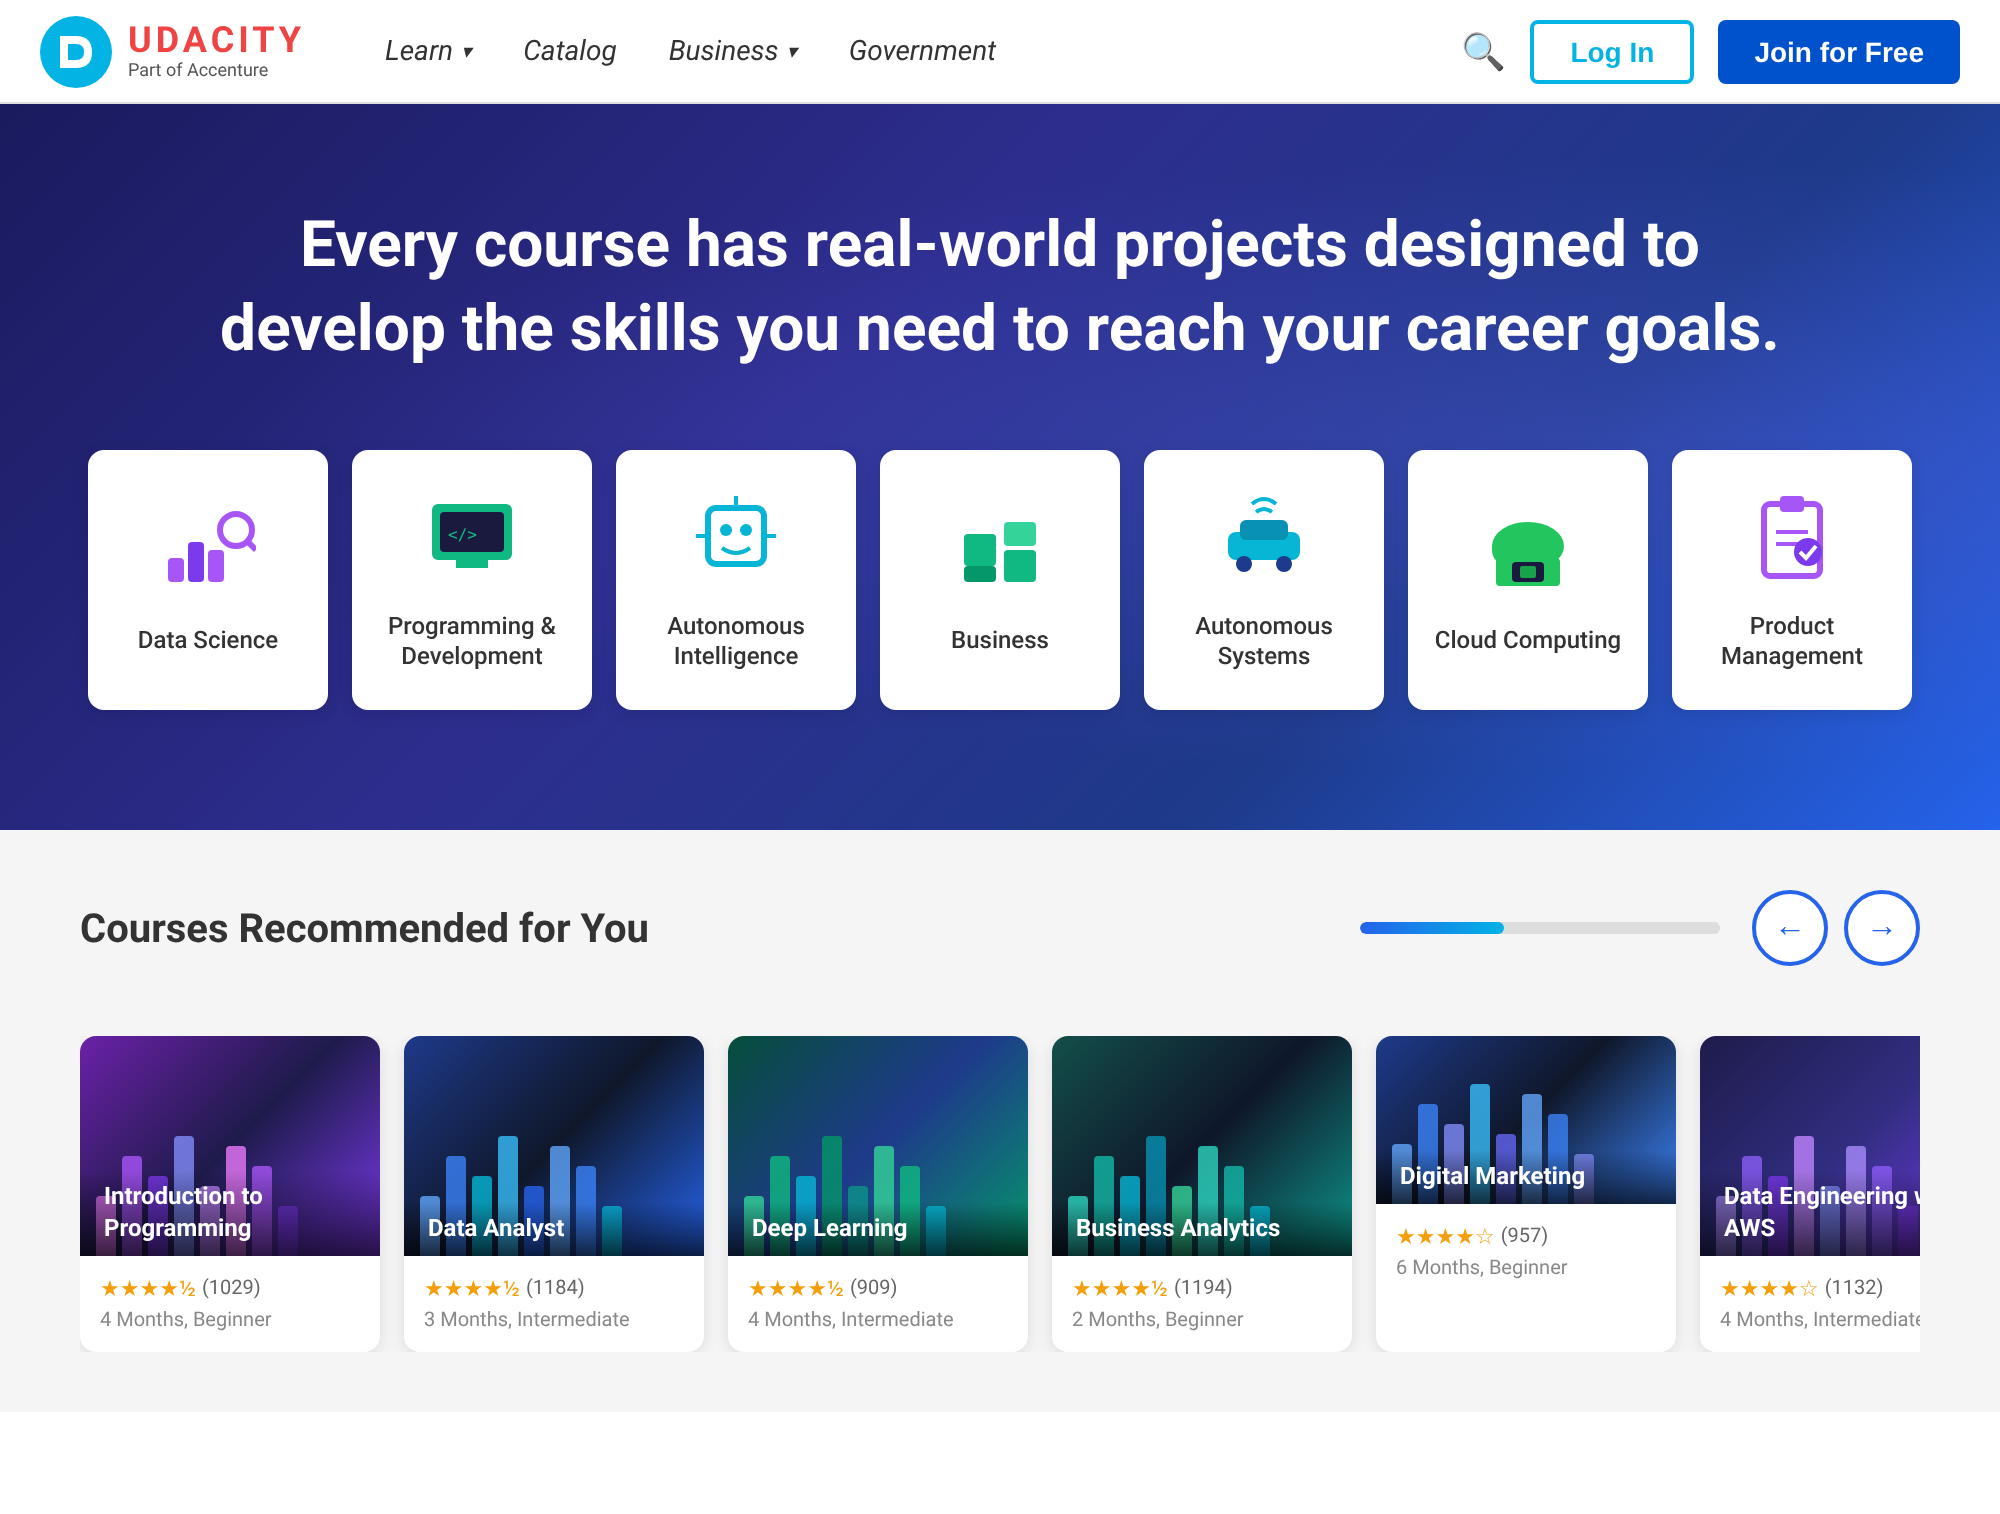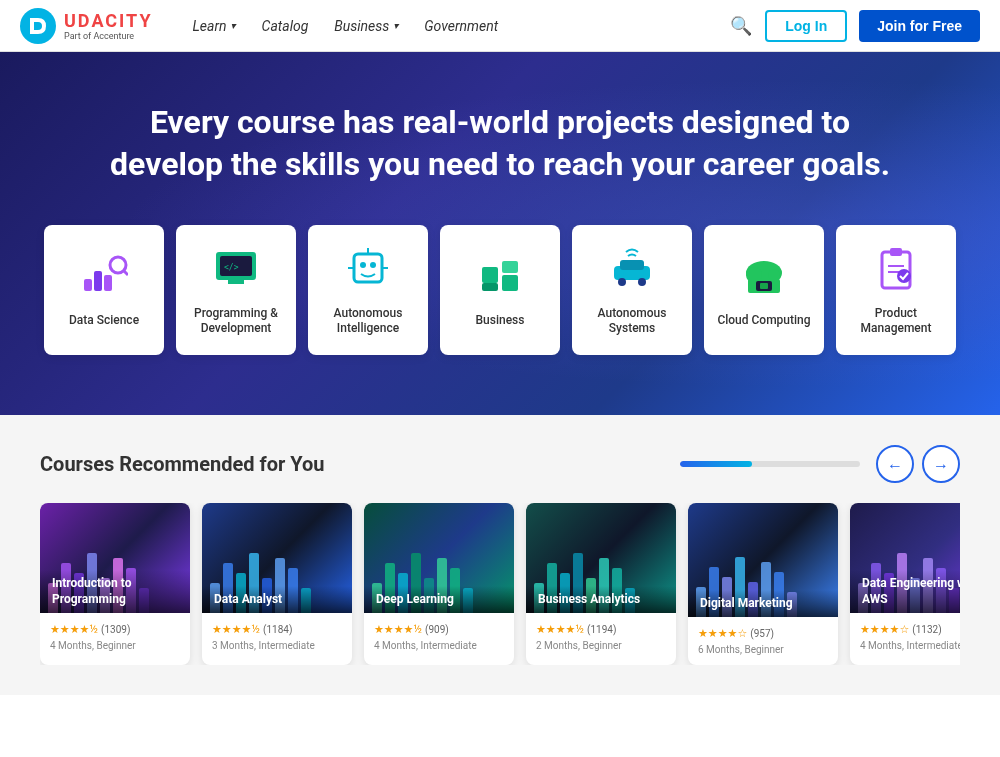--- a/index.html
+++ b/index.html
@@ -53,21 +53,21 @@
     .category-card {
       background: #fff; border-radius: 8px; width: 120px; min-height: 130px;
       display: flex; flex-direction: column; align-items: center; justify-content: center;
       padding: 16px 10px; cursor: pointer; box-shadow: 0 2px 8px rgba(0,0,0,0.1);
       text-align: center; transition: transform 0.1s;
     }
     .category-label { font-size: 12px; color: #333; font-weight: 500; line-height: 1.3; }
 
     
     .courses-section { padding: 30px 40px; background: #f5f5f5; }
-    .section-header { display: flex; align-items: center; margin-bottom: 20px; gap: 16px; }
+    .section-header { display: flex; align-items: center; margin-bottom: 35px; gap: 16px; }
     .section-title { font-size: 20px; font-weight: 700; color: #333; flex: 1; }
     .progress-bar-container { width: 180px; height: 6px; background: #ddd; border-radius: 3px; overflow: hidden; }
     .progress-bar-fill { height: 100%; background: linear-gradient(90deg, #2563eb, #02b3e4); border-radius: 3px; width: 40%; }
     .nav-arrows { display: flex; gap: 8px; }
     .arrow-btn {
       width: 38px; height: 38px; border-radius: 50%; border: 2px solid #2563eb;
       background: #fff; color: #2563eb; font-size: 16px; cursor: pointer;
       display: flex; align-items: center; justify-content: center; font-weight: bold;
     }
 
@@ -239,21 +239,21 @@
             <div class="bar" style="height:35px;width:10px;background:#c084fc;"></div>
             <div class="bar" style="height:55px;width:10px;background:#e879f9;"></div>
             <div class="bar" style="height:45px;width:10px;background:#a855f7;"></div>
             <div class="bar" style="height:25px;width:10px;background:#7c3aed;"></div>
           </div>
         <div class="course-title">Introduction to Programming</div>
       </div>
       <div class="course-info">
         <div class="course-rating">
           <span class="stars">★★★★½</span>
-          <span class="rating-count">(1309)</span>
+          <span class="rating-count">(1029)</span>
         </div>
         <div class="course-meta">4 Months, Beginner</div>
       </div>
     </div>
       <div class="course-card" style="width: 150px; min-width: 150px;">
       <div class="course-card-inner" style="position:relative;height:110px;background:linear-gradient(135deg,#1e3a8a,#0f172a,#2563eb);">
         <div class="thumb-bars">
             <div class="bar" style="height:30px;width:10px;background:#60a5fa;"></div>
             <div class="bar" style="height:50px;width:10px;background:#3b82f6;"></div>
             <div class="bar" style="height:40px;width:10px;background:#06b6d4;"></div>
@@ -311,21 +311,21 @@
       </div>
       <div class="course-info">
         <div class="course-rating">
           <span class="stars">★★★★½</span>
           <span class="rating-count">(1194)</span>
         </div>
         <div class="course-meta">2 Months, Beginner</div>
       </div>
     </div>
       <div class="course-card" style="width: 150px; min-width: 150px;">
-      <div class="course-card-inner" style="position:relative;height:114px;background:linear-gradient(135deg,#1e3a8a,#0f172a,#3b82f6);">
+      <div class="course-card-inner" style="position:relative;height:84px;background:linear-gradient(135deg,#1e3a8a,#0f172a,#3b82f6);">
         <div class="thumb-bars">
             <div class="bar" style="height:30px;width:10px;background:#60a5fa;"></div>
             <div class="bar" style="height:50px;width:10px;background:#3b82f6;"></div>
             <div class="bar" style="height:40px;width:10px;background:#818cf8;"></div>
             <div class="bar" style="height:60px;width:10px;background:#38bdf8;"></div>
             <div class="bar" style="height:35px;width:10px;background:#6366f1;"></div>
             <div class="bar" style="height:55px;width:10px;background:#60a5fa;"></div>
             <div class="bar" style="height:45px;width:10px;background:#3b82f6;"></div>
             <div class="bar" style="height:25px;width:10px;background:#818cf8;"></div>
           </div>

